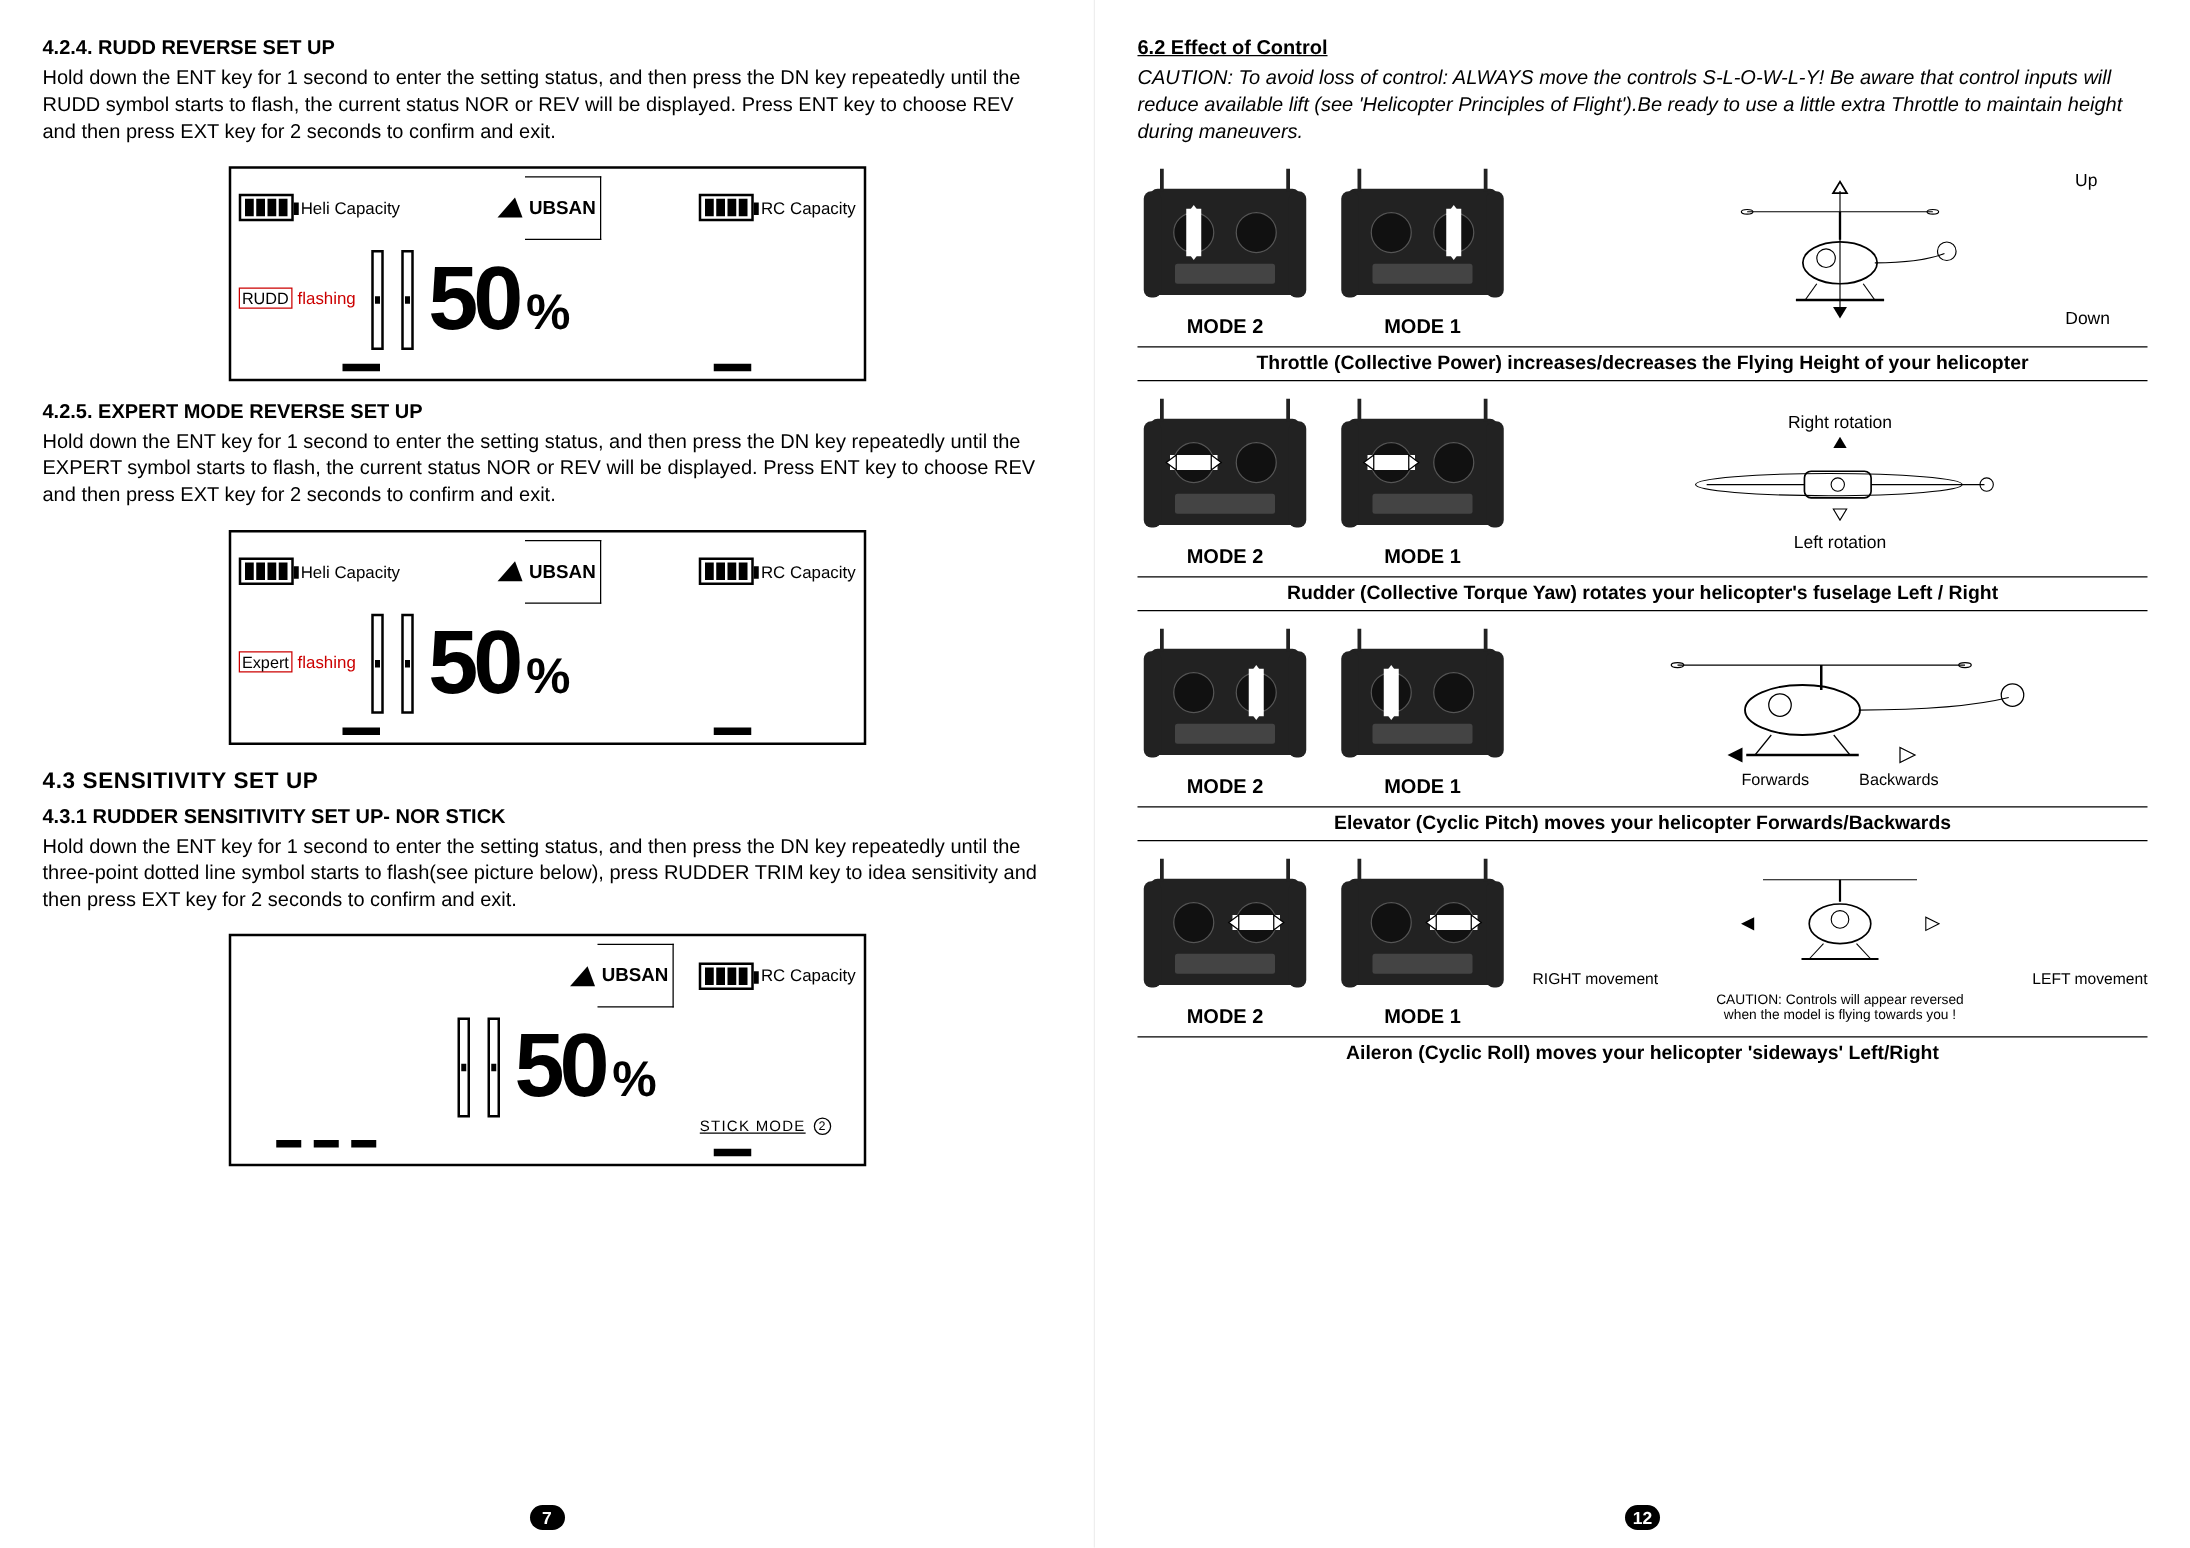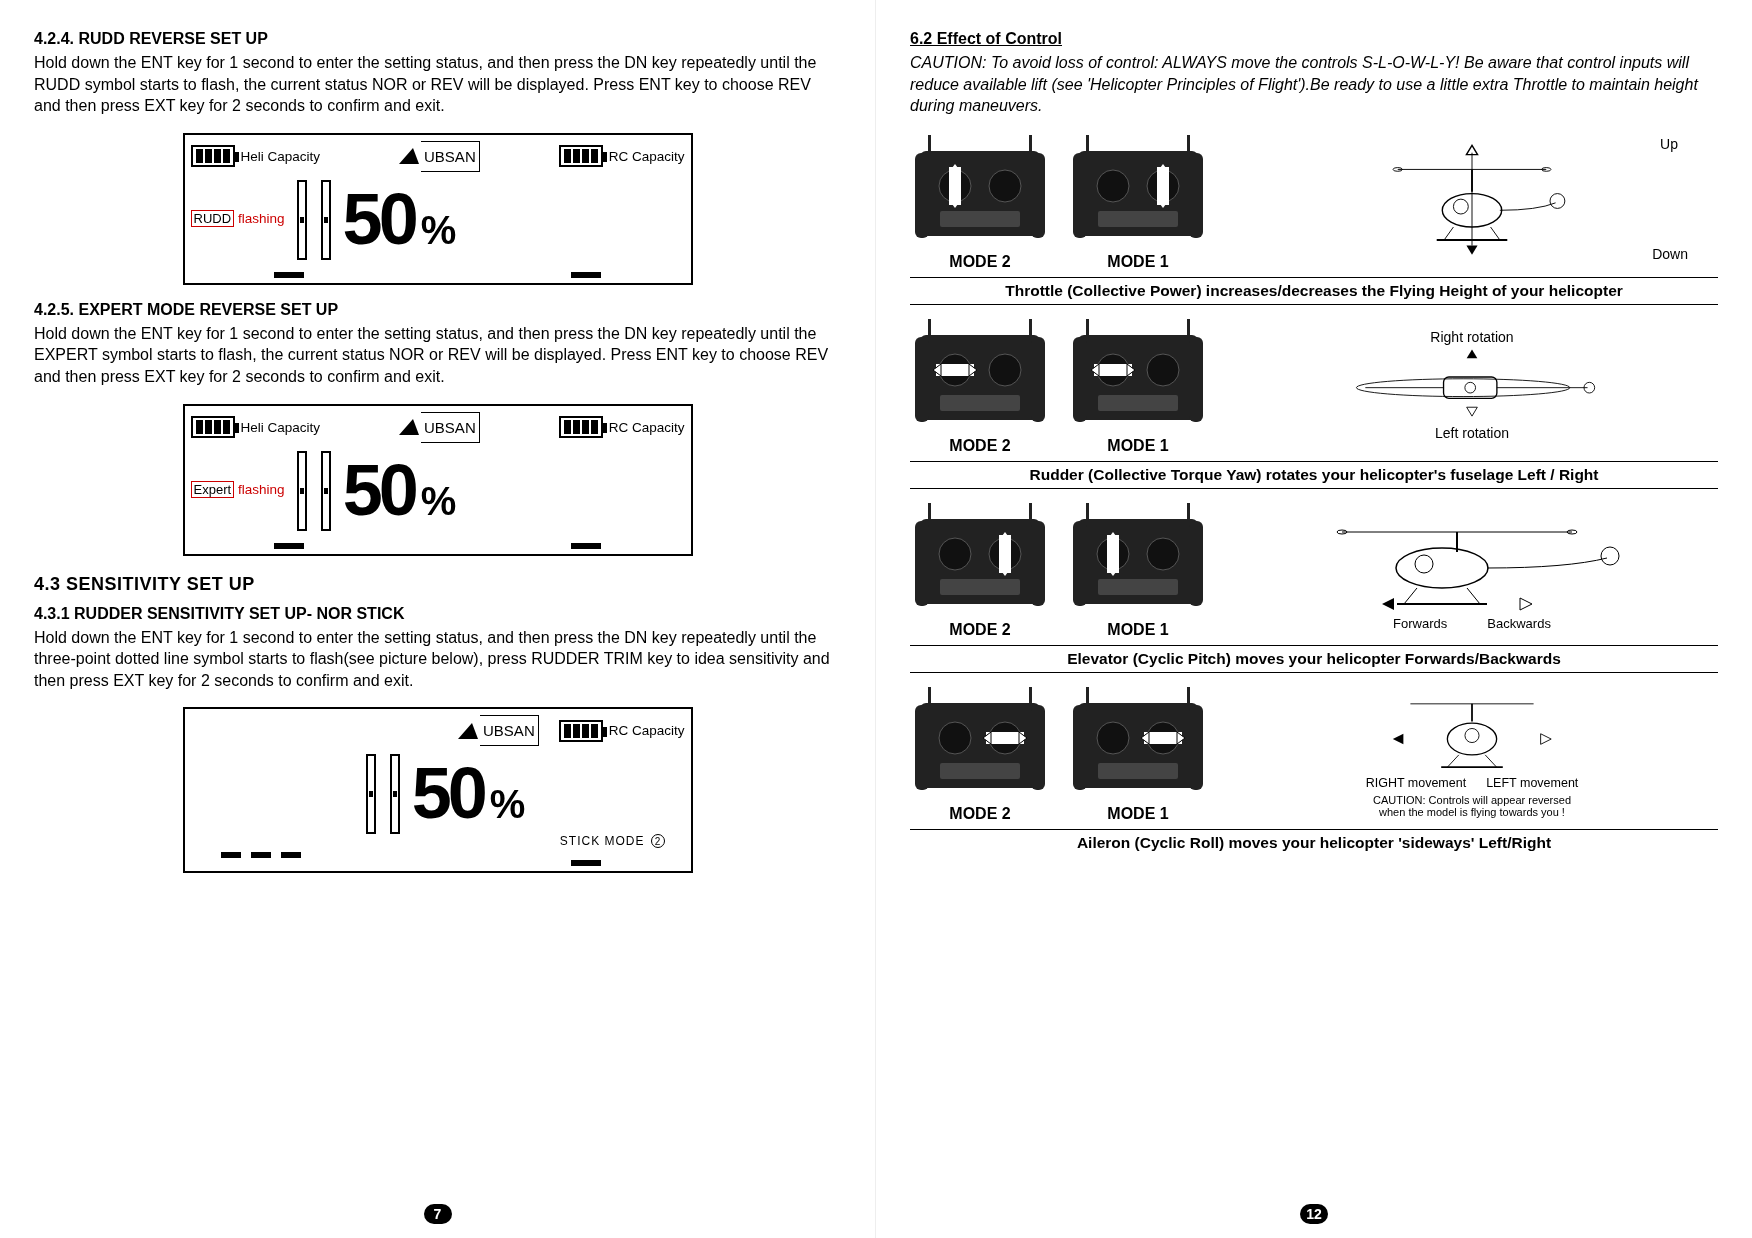--- a/index.html
+++ b/index.html
@@ -11,35 +11,35 @@
   p.body { font-size: 16px; line-height: 1.35; margin-bottom: 8px; }
   .sec-head { font-size: 18px; font-weight: 900; font-family: Arial, sans-serif; letter-spacing: 0.5px; margin: 18px 0 10px 0; }
   .lcd-box { width: 510px; margin: 16px auto 16px auto; border: 2px solid #000; padding: 6px 6px 2px 6px; position: relative; }
   .lcd-row { display:flex; align-items:center; gap:6px; }
   .batt { width: 44px; height: 22px; border:2px solid #000; position: relative; display:inline-flex; align-items:center; padding:2px; }
   .batt::after { content:""; position:absolute; right:-6px; top:5px; width:4px; height:10px; background:#000; }
   .batt .seg { flex:1; background:#000; margin:0 1px; height:14px;}
   .lcd-label { font-size: 13.5px; }
   .brand { display:flex; align-items:center; gap:2px;}
   .brand-tri { width:0; height:0; border-left:14px solid transparent; border-right:6px solid transparent; border-bottom:16px solid #000; }
-  .brand-txt { font-size:15px; font-weight:normal; border-top:1px solid #000; border-right:1px solid #000; border-bottom:1px solid #000; padding:6px 3px;}
+  .brand-txt { font-size:15px; font-weight:bold; border-top:1px solid #000; border-right:1px solid #000; border-bottom:1px solid #000; padding:16px 3px;}
   .lcd-mid { display:flex; align-items:flex-end; margin-top:6px; }
   .lcd-tag { border:1px solid #c00; color:#000000; font-size:13px; padding:0 2px; margin-right:4px;}
   .lcd-flash { color:#c00; font-size:13.5px;}
   .sticks { display:flex; gap:14px; margin:0 12px;}
   .stick { width:10px; height:80px; border:2px solid #000; position:relative;}
   .stick::after{content:""; position:absolute; top:50%; left:1px; right:1px; height:6px; background:#000; transform:translateY(-50%);}
   .bigval { font-family: 'Arial Black', sans-serif; font-size:72px; font-weight:900; letter-spacing:-4px; display:flex; align-items:baseline;}
   .pct { font-size:40px; font-weight:900; margin-left:6px;}
   .lcd-bot { display:flex; justify-content:space-between; margin-top:4px;}
   .bar { height:6px; background:#000;}
   .bar1 {width:30px;}
   .dots3 {display:flex; gap:10px;}
   .dots3 span{width:20px; height:6px; background:#000;}
-  .stickmode {font-size:12px; letter-spacing:1px;}
+  .stickmode {font-size:12px; letter-spacing:1px;text-decoration:underline;}
   .pagenum { position:absolute; bottom:14px; left:50%; transform:translateX(-50%); width:28px; height:20px; border-radius:10px; background:#000; color:#fff; font-weight:bold; font-size:14px; display:flex; align-items:center; justify-content:center;}
   
   .caution { font-size:16px; line-height:1.35; margin-bottom:10px;font-style:italic;}
   .ctrl-block { margin-bottom:6px;}
   .ctrl-row { display:flex; align-items:center; gap:18px; padding: 4px 0 2px 0;}
   .remote { width:140px; height:120px; position:relative;}
   .remote svg { width:100%; height:100%;}
   .mode-lbl { font-weight:bold; text-align:center; margin-top:2px; font-size:16px;}
   .ctrl-caption { font-weight:bold; text-align:center; font-size:15.5px; border-top:1px solid #000; border-bottom:1px solid #000; padding:4px 0; margin-top:4px;}
   .heli-col { flex:1; position:relative; display:flex; flex-direction:column; align-items:center; justify-content:center;}
@@ -408,21 +408,21 @@
           <line x1="80" y1="18" x2="220" y2="18" stroke="#000"></line>
           <line x1="150" y1="18" x2="150" y2="38" stroke="#000" stroke-width="2"></line>
           <ellipse cx="150" cy="58" rx="28" ry="18" fill="none" stroke="#000" stroke-width="1.5"></ellipse>
           <circle cx="150" cy="54" r="8" fill="none" stroke="#000"></circle>
           <line x1="135" y1="76" x2="122" y2="90" stroke="#000"></line>
             <line x1="165" y1="76" x2="178" y2="90" stroke="#000"></line>
           <line x1="115" y1="90" x2="185" y2="90" stroke="#000" stroke-width="2"></line>
           <path d="M60 58 l12 -6 v12 z" fill="#000"></path>
           <path d="M240 58 l-12 -6 v12 z" fill="none" stroke="#000"></path>
         </svg>
-        <div style="display:flex; gap:20px; font-size:12.5px; justify-content:center; width:100%;">
+        <div style="display:flex; gap:20px; font-size:12.5px; justify-content:space-between; width:100%;">
           <span>RIGHT movement</span>
           <span>LEFT movement</span>
         </div>
         <div class="small-note" style="margin-top:4px;">
           <div><span>CAUTION: Controls will appear reversed</span></div>
           <div>when the model is flying towards you !</div>
         </div>
       </div>
     </div>
     <div class="ctrl-caption" style="border-bottom:none;">Aileron (Cyclic Roll) moves your helicopter 'sideways' Left/Right</div>

